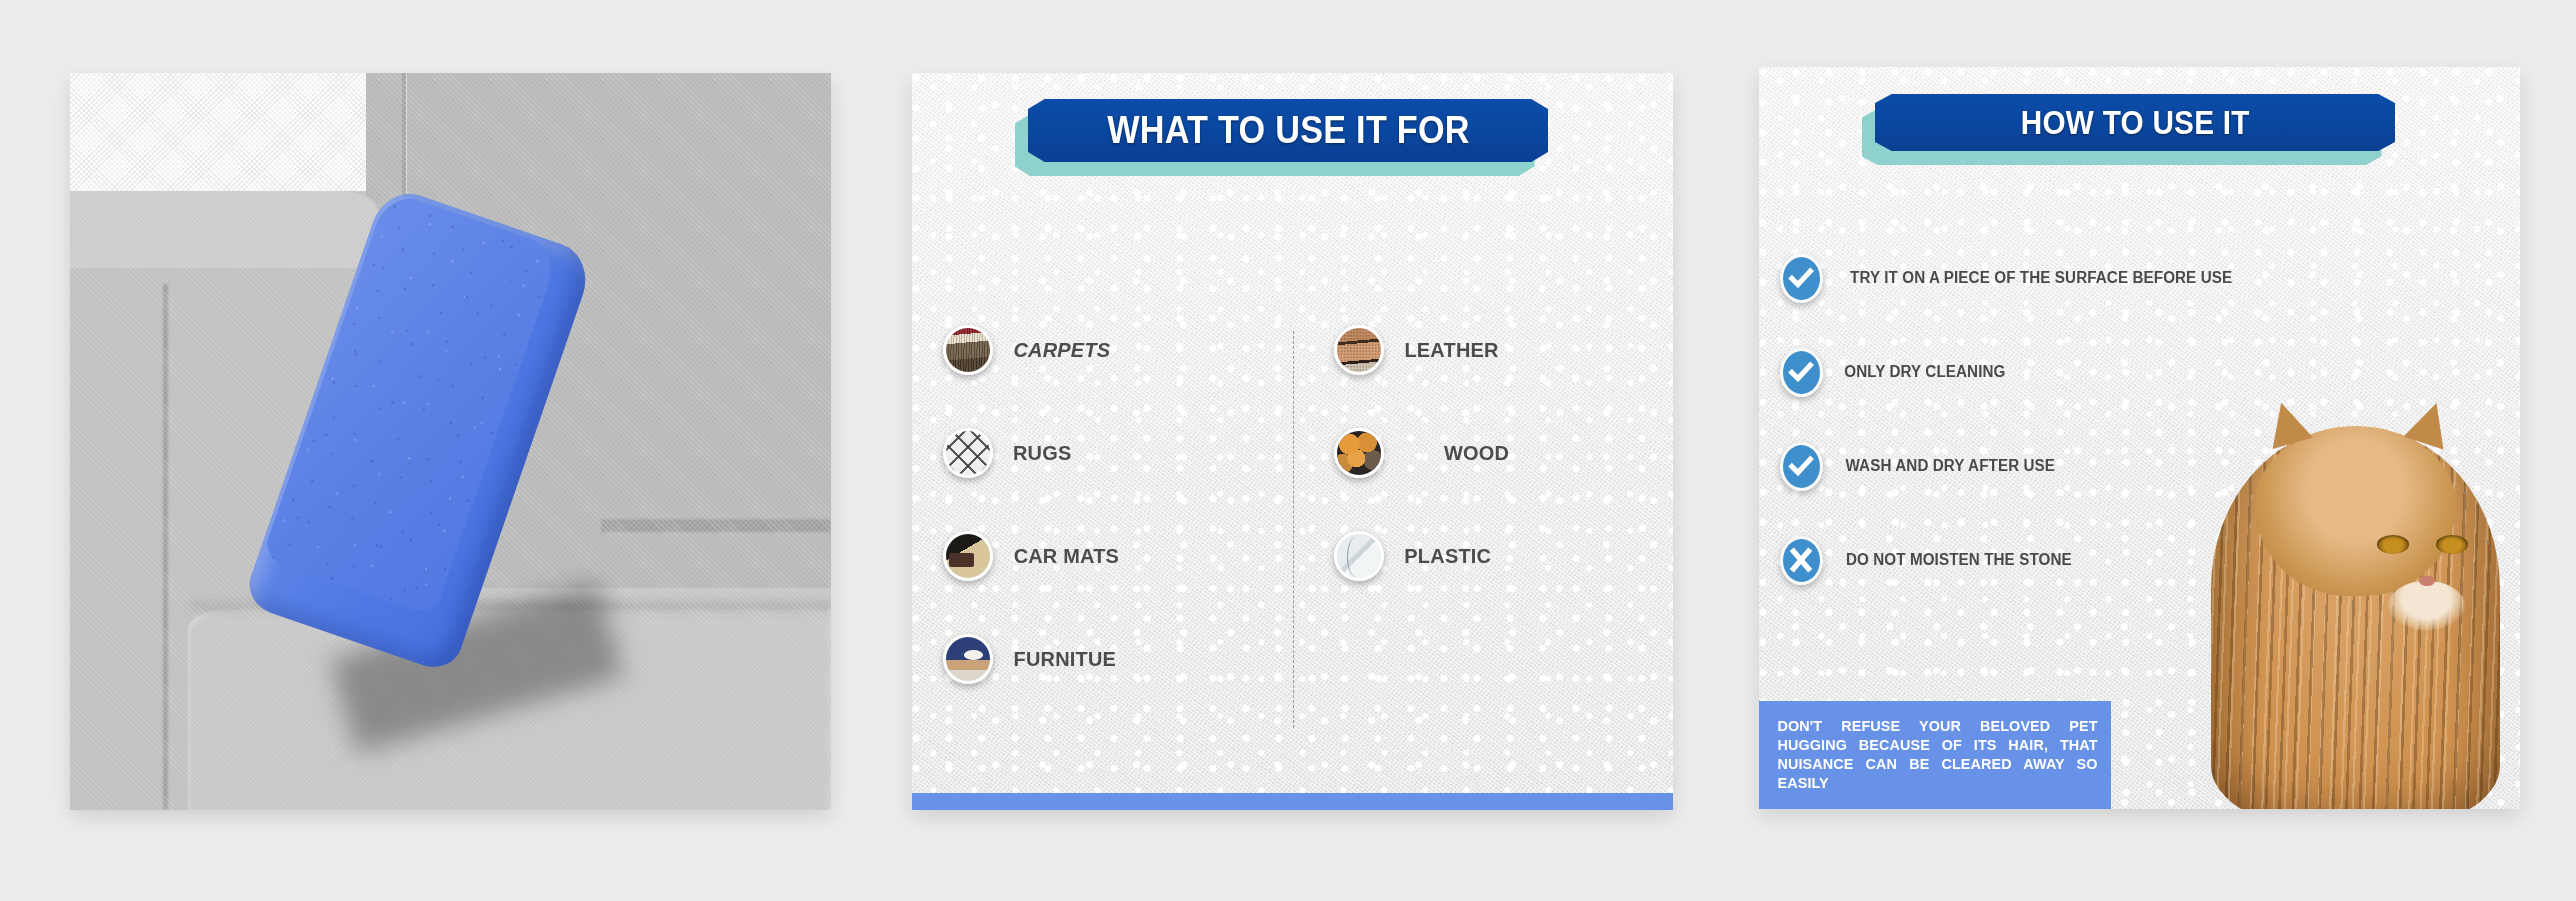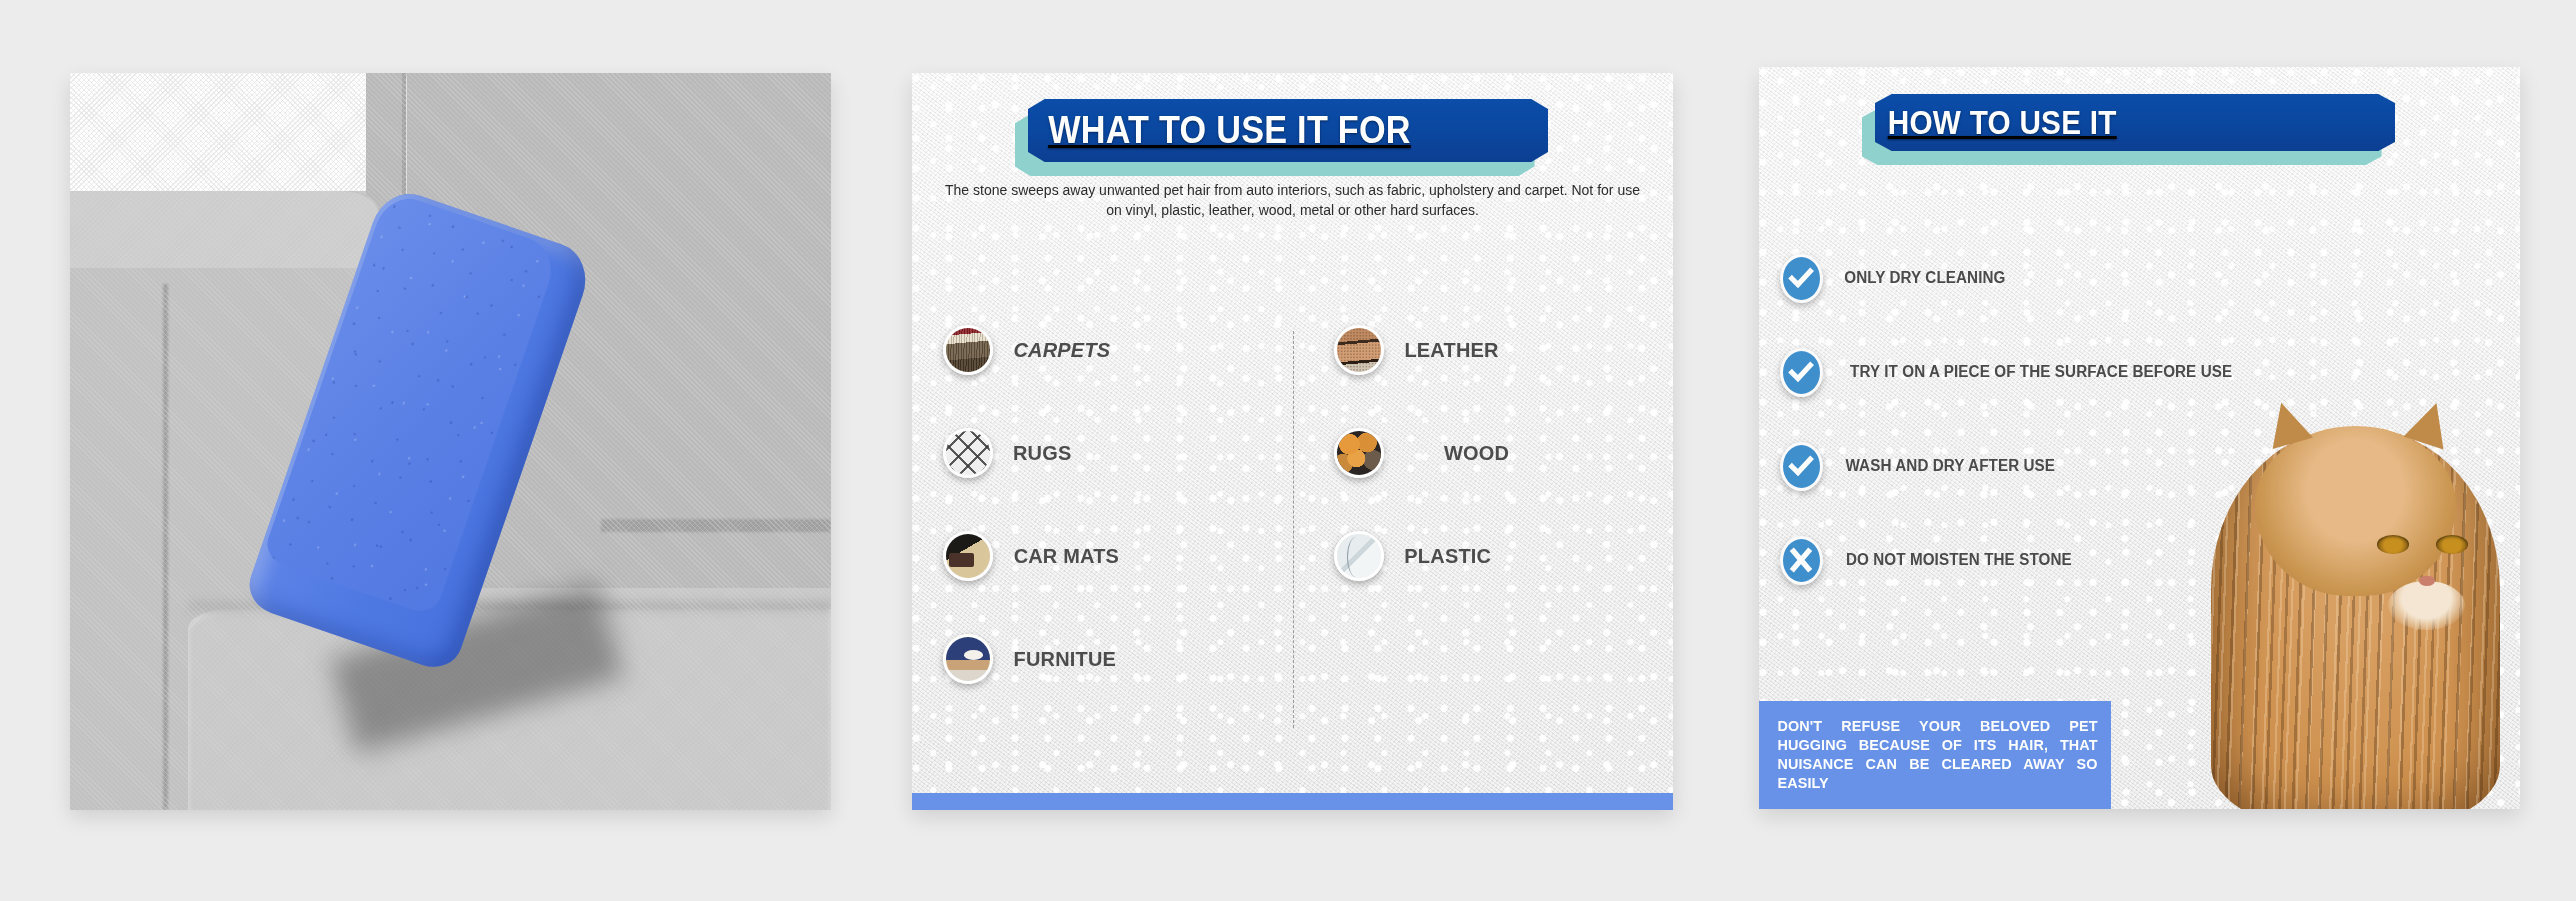--- a/index.html
+++ b/index.html
@@ -132,21 +132,21 @@
   .ribbon-wrap { position:absolute; }
   .ribbon-shadow{
     position:absolute; left:-13.4px; top:14.4px; width:100%; height:100%;
     background:#8fd2cd;
     clip-path: polygon(0% 16%, 3.2% 0%, 96.8% 0%, 100% 16%, 100% 84%, 96.8% 100%, 3.2% 100%, 0% 84%);
   }
   .ribbon{
     position:absolute; inset:0;
     background:linear-gradient(180deg,#0b4da8 0%, #0a47a0 50%, #0c3f92 100%);
     clip-path: polygon(0% 16%, 3.2% 0%, 96.8% 0%, 100% 16%, 100% 84%, 96.8% 100%, 3.2% 100%, 0% 84%);
-    display:flex; align-items:center; justify-content:flex-start;text-decoration:underline;
+    display:flex; align-items:center; justify-content:center;
   }
   .ribbon-title{
     color:#fff; font-weight:bold; letter-spacing:0.3px;
     font-family:"Liberation Sans", sans-serif;
     text-shadow:0 1px 2.6px rgba(0,0,0,.45);
     transform:scaleX(.9);
   }
 
   
   #panel2 { left:912px; top:73px; width:761px; height:737px; }
@@ -364,21 +364,20 @@
   <div class="panel" id="panel2">
     <div class="paper"></div>
 
     <div class="ribbon-wrap" id="p2-ribbon">
       <div class="ribbon-shadow"></div>
       <div class="ribbon">
         <span class="ribbon-title">WHAT TO USE IT FOR</span>
       </div>
     </div>
 
-    <p class="p2-desc">The stone sweeps away unwanted pet hair from auto interiors, such as fabric, upholstery and carpet. Not for use on vinyl, plastic, leather, wood, metal or other hard surfaces.</p>
 
 
     <div class="cols">
       <div class="divider"></div>
 
       <div class="itm" style="left:31px; top:10.3px;font-style:italic;">
         <span class="thumb">
             <i class="tex-carpet"></i>
           </span>
         <span class="itm-label">CARPETS</span>
@@ -445,29 +444,29 @@
       </div>
     </div>
 
     <div class="steps">
       <div class="step">
         <span class="badge">
           <svg viewBox="0 0 24 24" aria-hidden="true">
               <path d="M4.2 12.4 L9.4 17.6 L20 6.2" fill="none" stroke="#ffffff" stroke-width="4.4" stroke-linecap="square" stroke-linejoin="miter"></path>
             </svg>
         </span>
-        <span class="step-label">ONLY DRY CLEANING</span>
+        <span class="step-label">TRY IT ON A PIECE OF THE SURFACE BEFORE USE</span>
       </div>
       <div class="step">
         <span class="badge">
           <svg viewBox="0 0 24 24" aria-hidden="true">
               <path d="M4.2 12.4 L9.4 17.6 L20 6.2" fill="none" stroke="#ffffff" stroke-width="4.4" stroke-linecap="square" stroke-linejoin="miter"></path>
             </svg>
         </span>
-        <span class="step-label">TRY IT ON A PIECE OF THE SURFACE BEFORE USE</span>
+        <span class="step-label">ONLY DRY CLEANING</span>
       </div>
       <div class="step">
         <span class="badge">
           <svg viewBox="0 0 24 24" aria-hidden="true">
               <path d="M4.2 12.4 L9.4 17.6 L20 6.2" fill="none" stroke="#ffffff" stroke-width="4.4" stroke-linecap="square" stroke-linejoin="miter"></path>
             </svg>
         </span>
         <span class="step-label">WASH AND DRY AFTER USE</span>
       </div>
       <div class="step">

